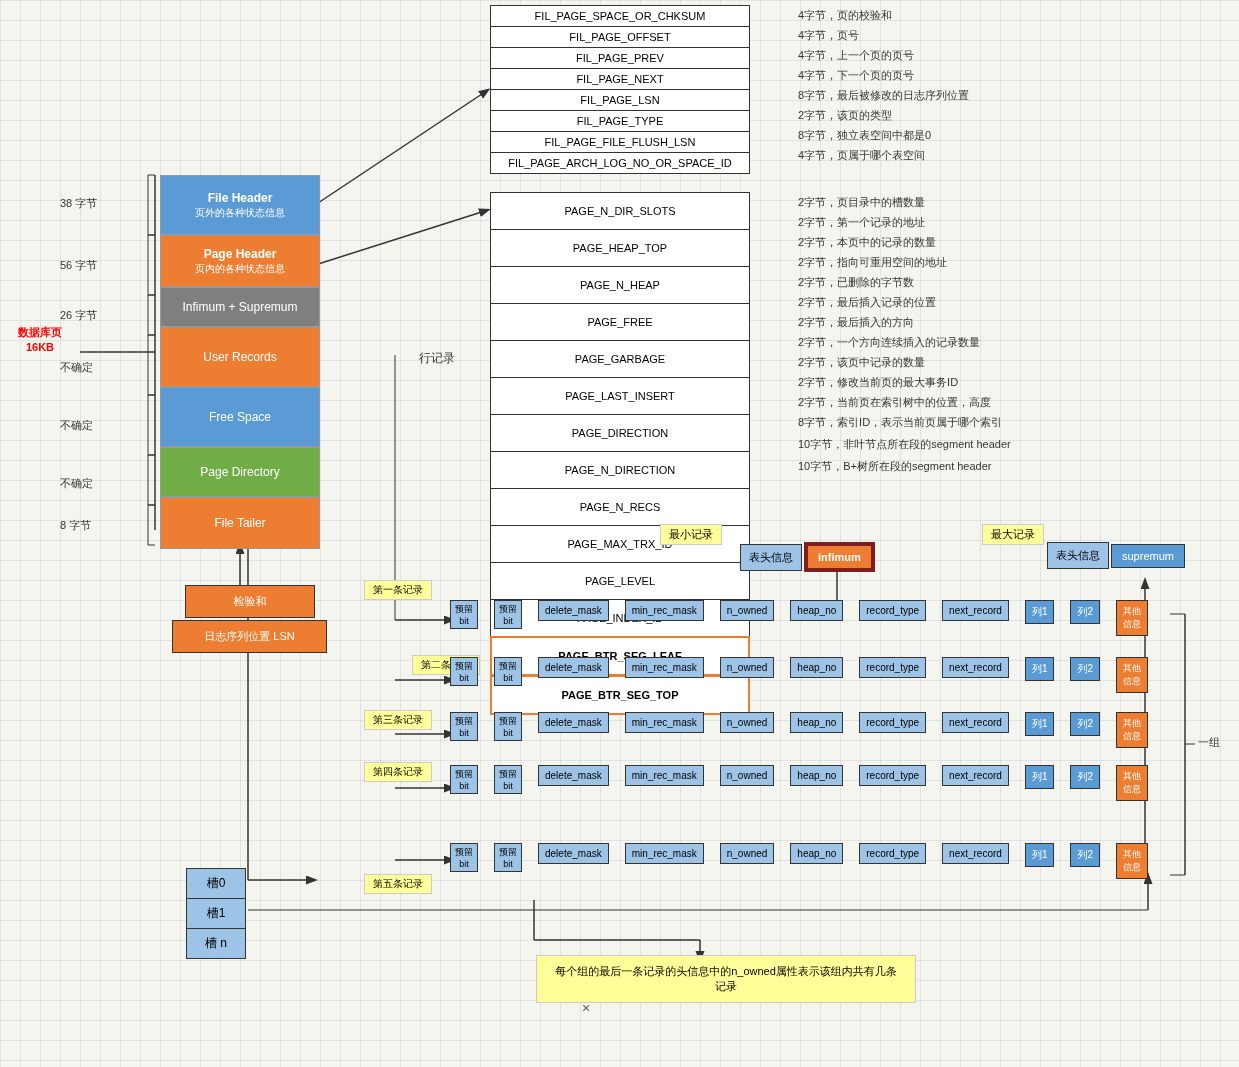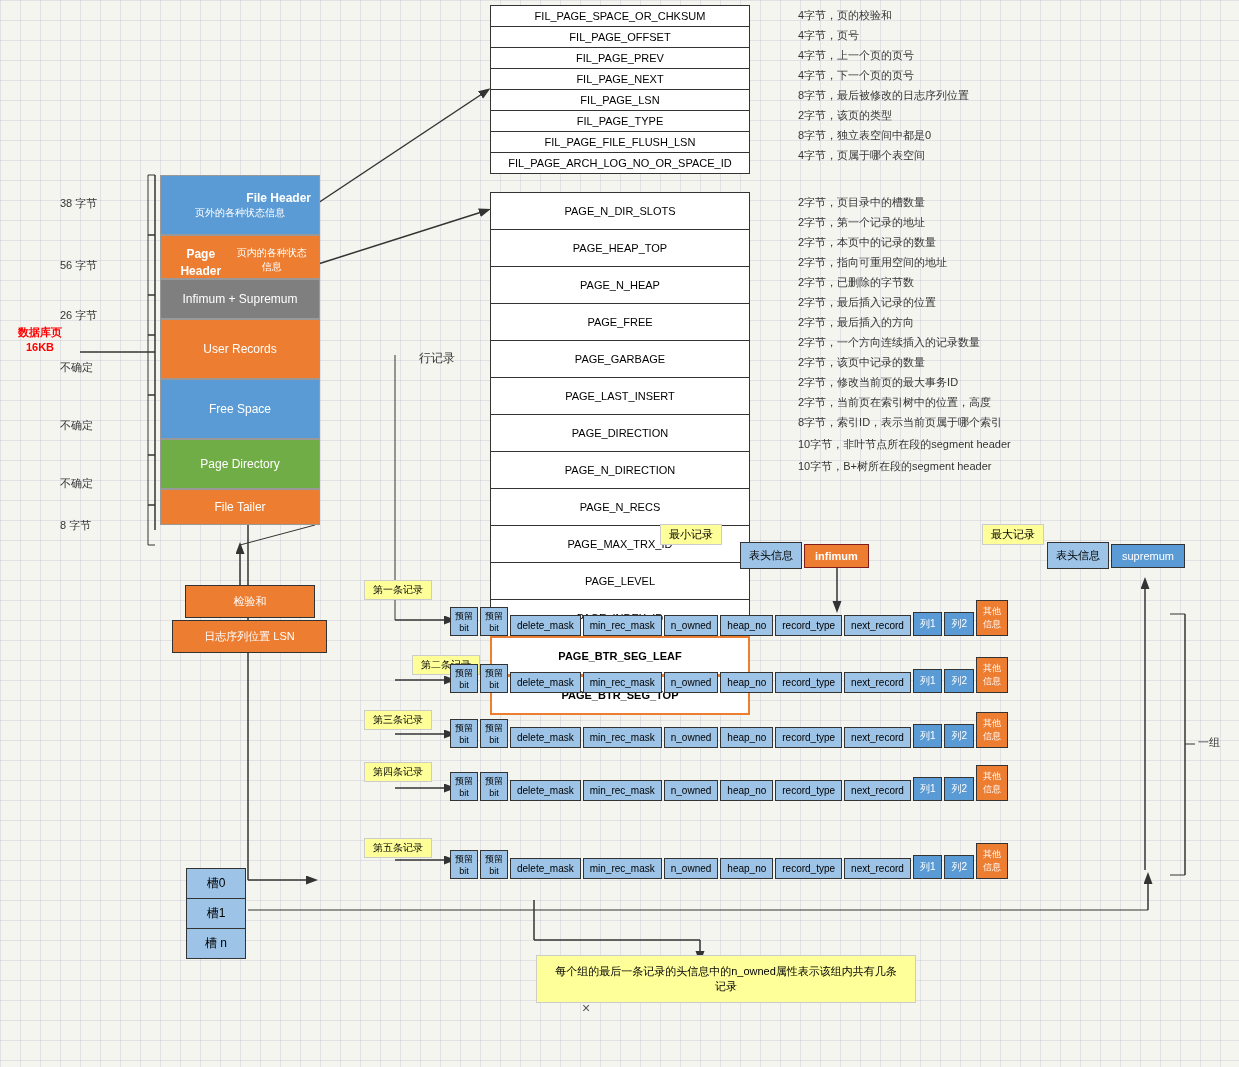--- a/index.html
+++ b/index.html
@@ -87,22 +87,22 @@
     .desc {
       position: absolute;
       font-size: 11px;
       color: #333;
     }
 
     
     .record-row {
       position: absolute;
       display: flex;
-      align-items: flex-end;
-      gap: 2px;
+      align-items: flex-start;
+      gap: 16px;
     }
     .rec-cell {
       border: 1px solid #333;
       padding: 4px 6px;
       font-size: 10px;
       text-align: center;
       background: #9dc3e6;
     }
     .rec-cell-orange {
       background: #ed7d31;
@@ -131,21 +131,21 @@
     }
     .inf-header {
       background: #9dc3e6;
       border: 1px solid #333;
       padding: 5px 8px;
       font-size: 11px;
     }
     .inf-label {
       background: #ed7d31;
       color: white;
-      border: 1px solid #7f1d1d;
+      border: 4px solid #7f1d1d;
       padding: 5px 10px;
       font-size: 11px;
       font-weight: bold;
     }
     .sup-header {
       background: #9dc3e6;
       border: 1px solid #333;
       padding: 5px 8px;
       font-size: 11px;
     }
@@ -305,46 +305,46 @@
   <div class="left-label" style="left:60px; top:258px;">56 字节</div>
   <div class="left-label" style="left:60px; top:308px;">26 字节</div>
   <div class="left-label" style="left:60px; top:360px;">不确定</div>
   <div class="left-label" style="left:60px; top:418px;">不确定</div>
   <div class="left-label" style="left:60px; top:476px;">不确定</div>
   <div class="left-label" style="left:60px; top:518px;">8 字节</div>
 
   <div style="position:absolute; left:160px; top:175px;">
 
     <div class="struct-block block-file-header" style="height:60px; display:flex; flex-direction:column; justify-content:center;">
-      <div style="font-weight:bold;text-align:right;">File Header</div>
+      <div style="font-weight:bold;">File Header</div>
       <div style="font-size:10px;">页外的各种状态信息</div>
     </div>
 
-    <div class="struct-block block-page-header" style="height:44px; display:flex; flex-direction:row; justify-content:center;">
+    <div class="struct-block block-page-header" style="height:52px; display:flex; flex-direction:column; justify-content:center;">
       <div style="font-weight:bold;">Page Header</div>
       <div style="font-size:10px;">页内的各种状态信息</div>
     </div>
 
     <div class="struct-block block-infimum" style="height:40px; display:flex; align-items:center; justify-content:center;">
       Infimum + Supremum
     </div>
 
     <div class="struct-block block-user-records" style="height:60px; display:flex; align-items:center; justify-content:center;">
       User Records
     </div>
 
     <div class="struct-block block-free-space" style="height:60px; display:flex; align-items:center; justify-content:center;">
       Free Space
     </div>
 
     <div class="struct-block block-page-dir" style="height:50px; display:flex; align-items:center; justify-content:center;">
       Page Directory
     </div>
 
-    <div class="struct-block block-file-tailer" style="height:36px; display:flex; align-items:center; justify-content:center;">
+    <div class="struct-block block-file-tailer" style="height:52px; display:flex; align-items:center; justify-content:center;">
       File Tailer
     </div>
   </div>
 
   <div class="fh-fields">
     <div class="fh-field">FIL_PAGE_SPACE_OR_CHKSUM</div>
     <div class="fh-field">FIL_PAGE_OFFSET</div>
     <div class="fh-field">FIL_PAGE_PREV</div>
     <div class="fh-field">FIL_PAGE_NEXT</div>
     <div class="fh-field">FIL_PAGE_LSN</div>
@@ -487,21 +487,21 @@
     <div class="rec-cell">n_owned</div>
     <div class="rec-cell">heap_no</div>
     <div class="rec-cell">record_type</div>
     <div class="rec-cell">next_record</div>
     <div class="rec-cell rec-cell-blue">列1</div>
     <div class="rec-cell rec-cell-blue">列2</div>
     <div class="rec-cell rec-cell-orange" style="white-space:pre-line; font-size:9px;">其他
 信息</div>
   </div>
 
-  <div style="position:absolute; top:838px; left:364px;">
+  <div style="position:absolute; top:874px; left:364px;">
     <div class="arrow-label" style="position:static; display:inline-block; font-size:10px;">第五条记录</div>
   </div>
   <div class="record-row" style="top:843px; left:450px;">
     <div class="rec-cell" style="white-space:pre-line; font-size:9px; padding:2px 4px;">预留
 bit</div>
     <div class="rec-cell" style="white-space:pre-line; font-size:9px; padding:2px 4px;">预留
 bit</div>
     <div class="rec-cell">delete_mask</div>
     <div class="rec-cell">min_rec_mask</div>
     <div class="rec-cell">n_owned</div>

